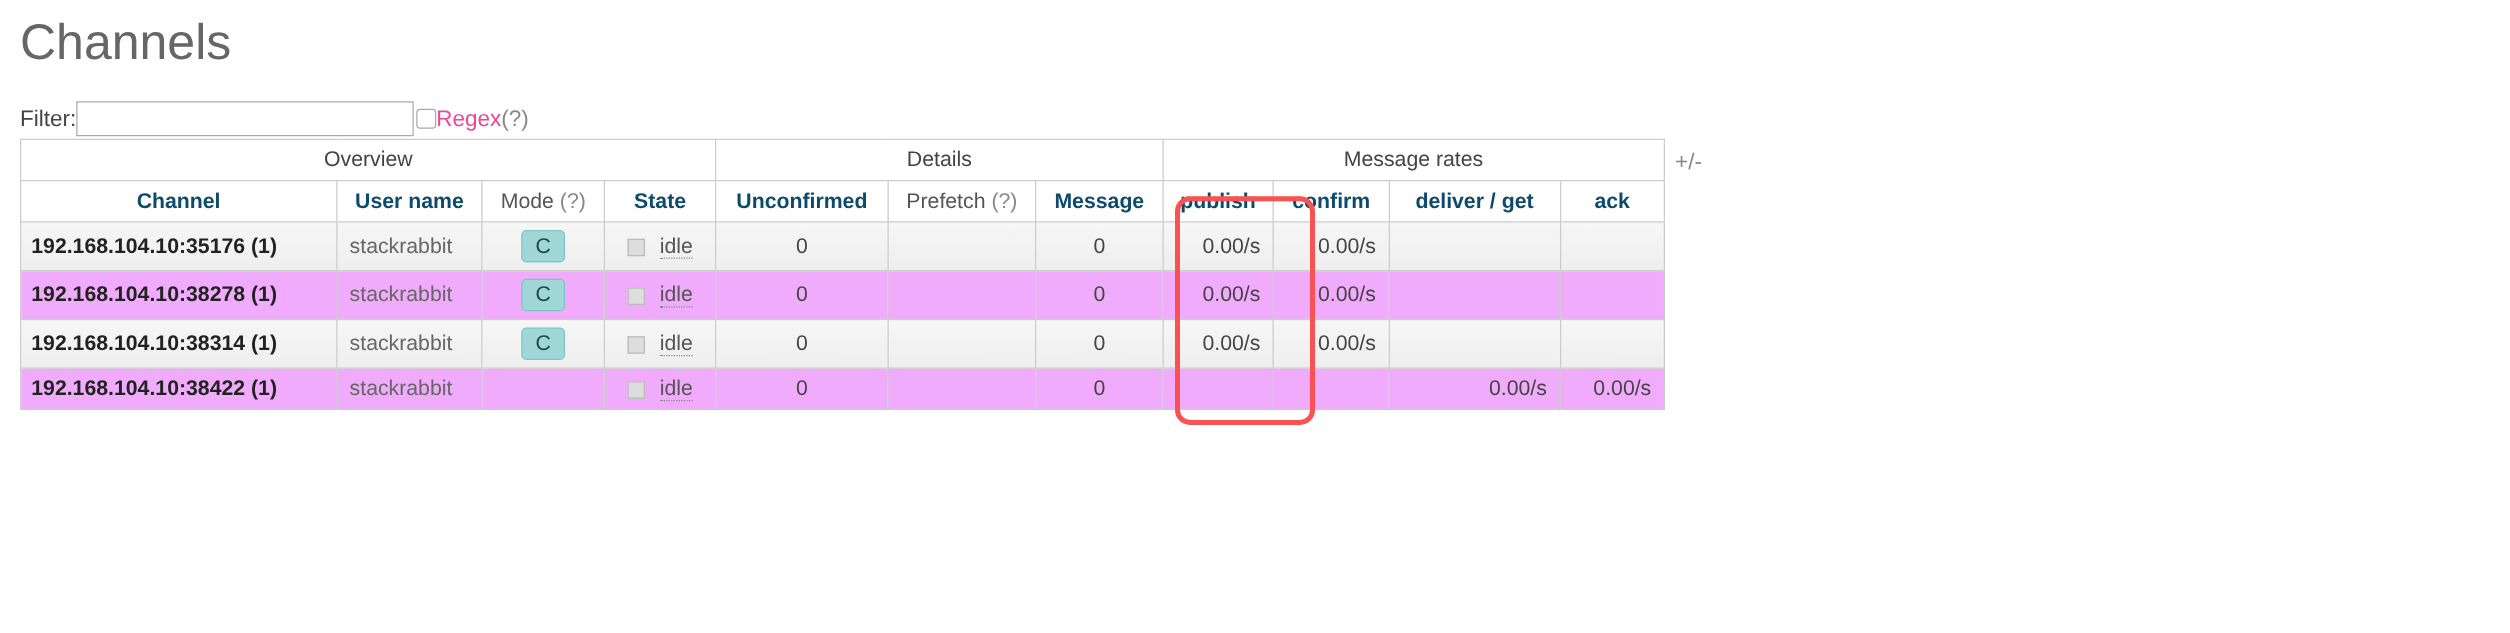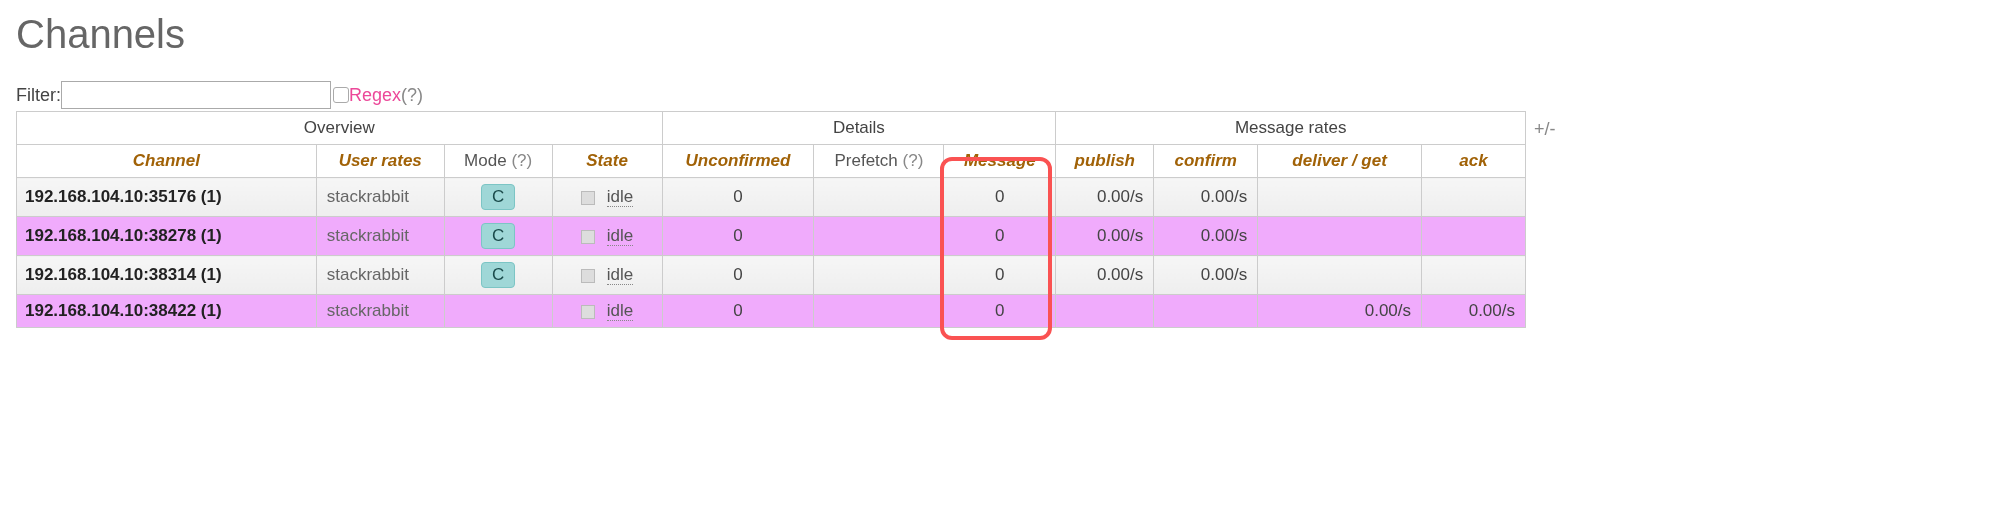--- a/index.html
+++ b/index.html
@@ -39,31 +39,31 @@
     margin-left: 2px;
   }
   .hint { color: #ec4899; }
   .help-q {
     color: #888;
   }
 
   .table-wrap { display: flex; align-items: flex-start; }
   table {
     border-collapse: collapse;
-    width: 1510px;
+    width: 1316px;
   }
   th, td {
     border: 1px solid #ccc;
     padding: 6px 10px;
     text-align: center;
     font-size: 17px;
     white-space: nowrap;
   }
   th { font-weight: 400; background: #fff; }
-  th.sub { font-weight: 700; color: #a16207; font-style: italic; }
+  th.sub { font-weight: 700; color: #0c4a6e; }
   th.sub-light { font-weight: 400; color: #555; }
   td { background: #f0abfc; }
   tr.odd td { background: linear-gradient(#f6f6f6,#eeeeee); margin-left: 22px; }
   td.right, th.right { text-align: right; }
   td.chan { font-weight: 700; color: #222; text-align: left; padding-left: 8px;}
   td.user { color: #666; text-align: left; }
   .mode-badge {
     display: inline-block;
     background: #9fd7d7;
     border: 1px solid #7cc5c5;
@@ -146,21 +146,21 @@
           <col class="c-ack">
   </colgroup>
   <thead>
     <tr>
       <th colspan="4">Overview</th>
       <th colspan="3">Details</th>
       <th colspan="4">Message rates</th>
     </tr>
     <tr>
       <th class="sub">Channel</th>
-      <th class="sub">User rates</th>
+      <th class="sub">User name</th>
       <th class="sub-light">
         <span>Mode</span>
         <span class="help-q">(?)</span>
       </th>
       <th class="sub">State</th>
       <th class="sub">Unconfirmed</th>
       <th class="sub-light">
         <span>Prefetch</span>
         <span class="help-q">(?)</span>
       </th>

